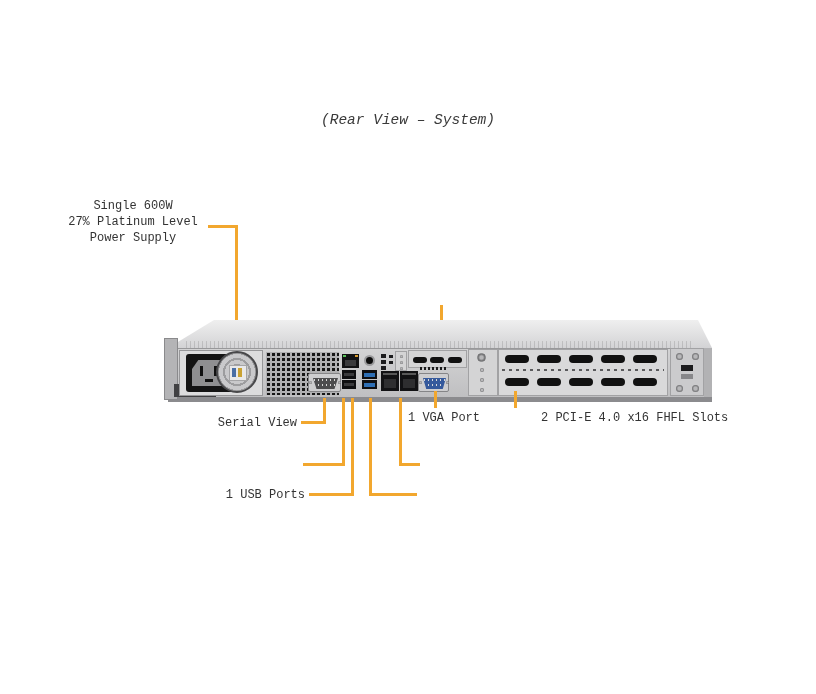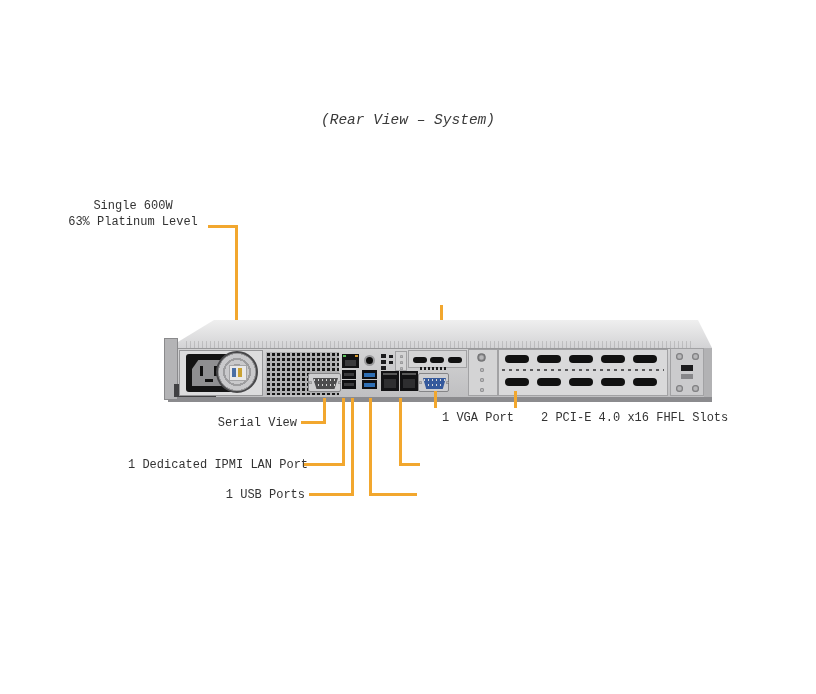--- a/index.html
+++ b/index.html
@@ -54,21 +54,22 @@
 </style>
 </head>
 <body>
 
 <div id="page">
 
   <div class="title">(Rear View – System)</div>
 
   <div class="label" style="left:48px;top:198px;width:170px;text-align:center;">
     <div>Single 600W</div>
-    <div>63% Platinum Level</div>
+    <div>27% Platinum Level</div>
+    <div>Power Supply</div>
   </div>
   <div class="cl" style="left:208px;top:225px;width:30px;height:3px;"></div>
   <div class="cl" style="left:235px;top:225px;width:3px;height:131px;"></div>
 
   <div class="cl" style="left:440px;top:305px;width:3px;height:53px;"></div>
 
   <div class="topface">
       <div class="ribs"></div>
     </div>
   <div class="panel"></div>
@@ -181,28 +182,27 @@
     <div class="screw" style="left:5px;top:36px;width:7px;height:7px;"></div>
     <div class="screw" style="left:21px;top:36px;width:7px;height:7px;"></div>
   </div>
   <div class="abs" style="left:704px;top:348px;width:8px;height:49px;background:#b2b2b4;"></div>
 
   <div class="cl" style="left:323px;top:398px;width:3px;height:26px;"></div>
   <div class="cl" style="left:301px;top:421px;width:25px;height:3px;"></div>
   <div class="label" style="left:207px;top:415px;width:90px;text-align:right;">Serial View</div>
 
   <div class="cl" style="left:434px;top:391px;width:3px;height:17px;"></div>
-  <div class="label" style="left:412px;top:410px;width:82px;text-align:right;margin-left:20px;">1 VGA Port</div>
+  <div class="label" style="left:388px;top:410px;width:82px;text-align:left;margin-left:20px;">1 VGA Port</div>
 
   <div class="cl" style="left:514px;top:391px;width:3px;height:17px;"></div>
   <div class="label" style="left:541px;top:410px;">2 PCI-E 4.0 x16 FHFL Slots</div>
 
   <div class="cl" style="left:342px;top:398px;width:3px;height:68px;"></div>
   <div class="cl" style="left:303px;top:463px;width:42px;height:3px;"></div>
-  <div class="label" style="left:128px;top:457px;width:170px;text-align:right;">1 Dedicated IPMI LAN Port</div>
 
   <div class="cl" style="left:399px;top:398px;width:3px;height:68px;"></div>
   <div class="cl" style="left:399px;top:463px;width:21px;height:3px;"></div>
 
   <div class="cl" style="left:351px;top:398px;width:3px;height:98px;"></div>
   <div class="cl" style="left:309px;top:493px;width:45px;height:3px;"></div>
   <div class="label" style="left:215px;top:487px;width:90px;text-align:right;">1 USB Ports</div>
 
   <div class="cl" style="left:369px;top:398px;width:3px;height:98px;"></div>
   <div class="cl" style="left:369px;top:493px;width:48px;height:3px;"></div>

